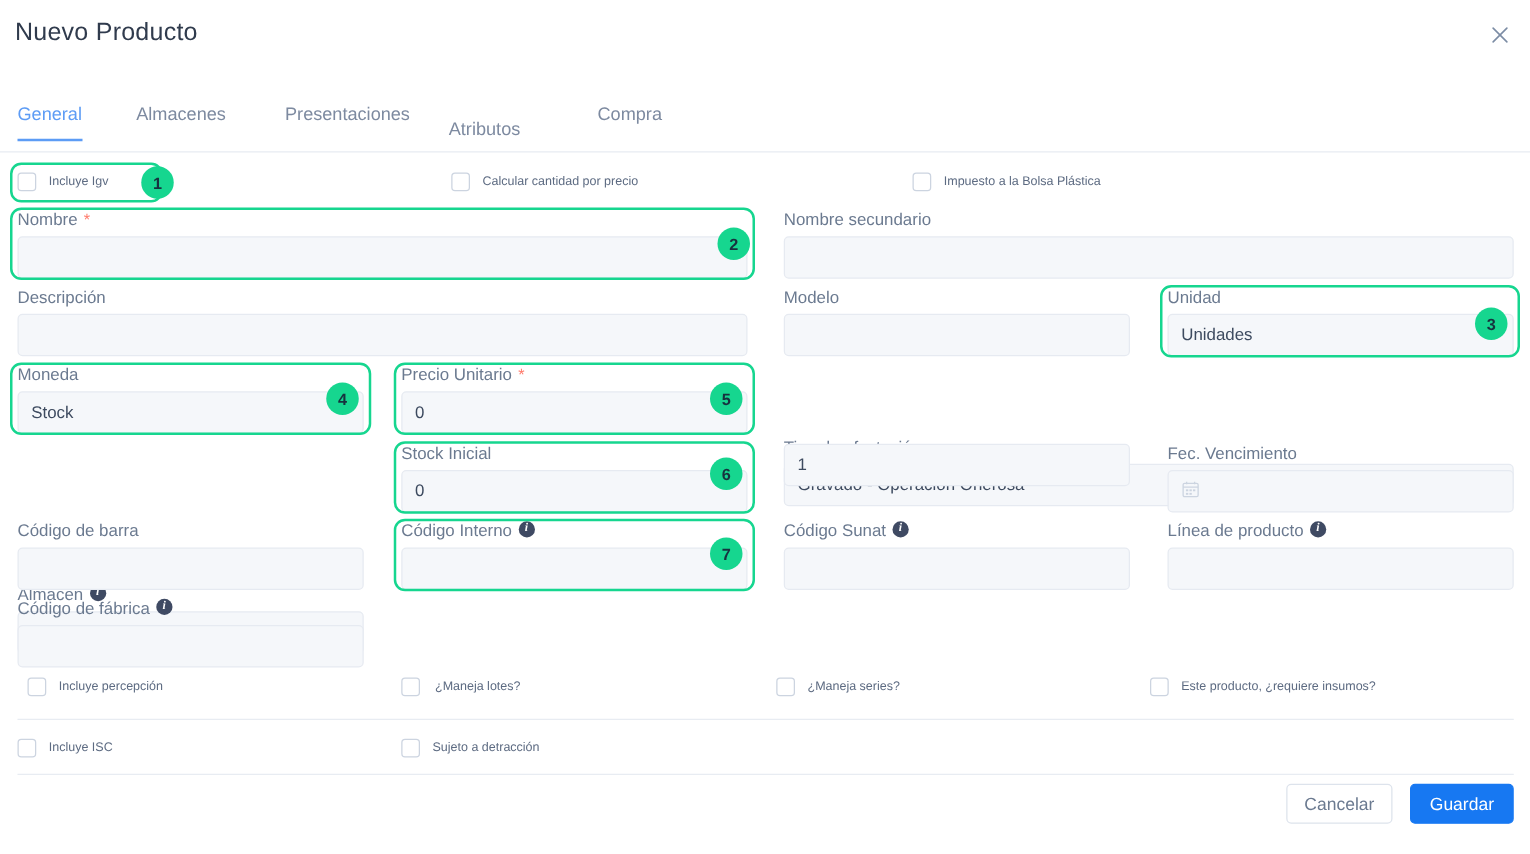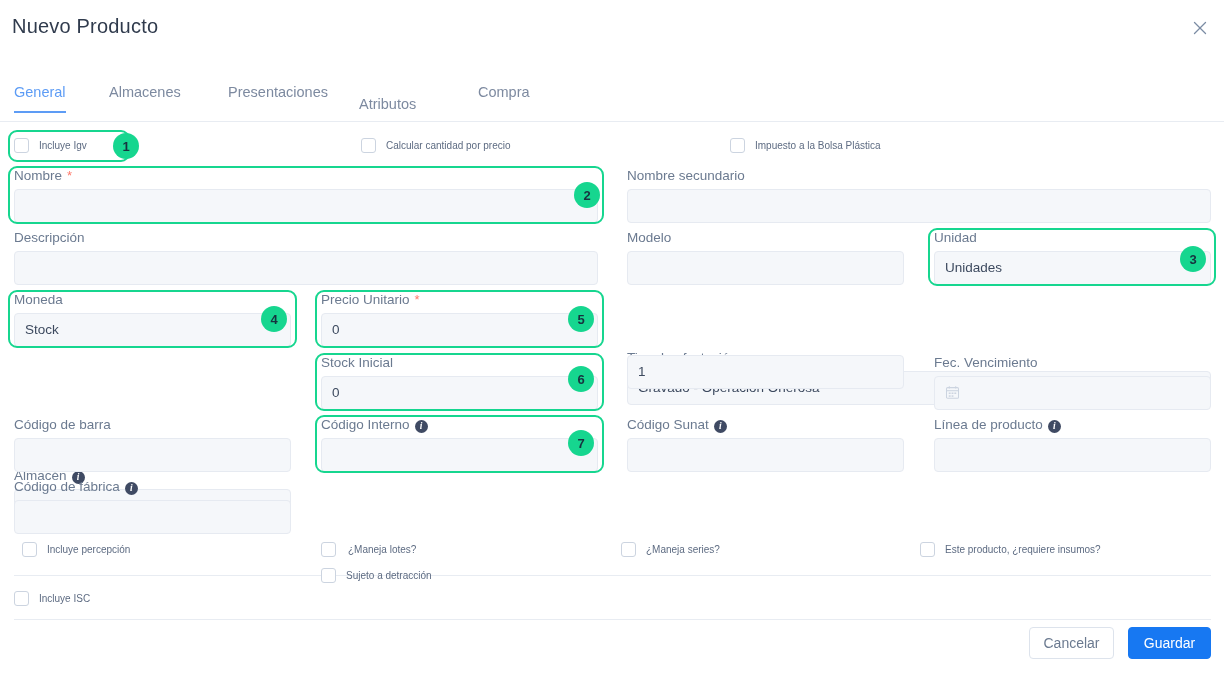--- a/index.html
+++ b/index.html
@@ -38,21 +38,21 @@
   .tab.active { color:#5d9cf5; }
   .tab.active:after {
     content:""; position:absolute; left:0; right:0; bottom:-1px;
     height:2px; background:#5d9cf5;
   }
 
   
   .field { position:absolute; }
   .flabel {
     font-size:13.5px; color:#6b7a90; margin-bottom:5px;
-    display:flex; align-items:flex-end; gap:5px; line-height:16px;
+    display:flex; align-items:flex-start; gap:5px; line-height:16px;
     white-space:nowrap;
   }
   .req { color:#ff7a6b; font-size:13px; }
   .inp {
     width:100%; height:30px; background:#f5f7fa;
     border:1px solid #e6eaf1; border-radius:4px;
     font-size:13.5px; color:#3d4a5f;
     padding:0 10px; line-height:28px;
     font-family:"Liberation Sans", sans-serif;
     display:flex; align-items:center;
@@ -288,21 +288,21 @@
   <span class="box"></span>
   <span class="lbl">Este producto, ¿requiere insumos?</span>
 </div>
 
 <div class="sep" style="left:14px; top:575px; width:1197px;"></div>
 
 <div class="cbx" style="left:14px; top:591px;">
   <span class="box"></span>
   <span class="lbl">Incluye ISC</span>
 </div>
-<div class="cbx" style="left:321px; top:568px;">
+<div class="cbx" style="left:321px; top:591px;">
   <span class="box"></span>
   <span class="lbl">Sujeto a detracción</span>
 </div>
 
 <div class="sep" style="left:14px; top:619px; width:1197px;"></div>
 
 <div class="btn btn-cancel" style="left:1029px; top:627px; width:85px;">Cancelar</div>
 <div class="btn btn-save" style="left:1128px; top:627px; width:83px;">Guardar</div>
 
 <div class="hl" style="left:8px;   top:130px; width:122px; height:32px;"></div>

